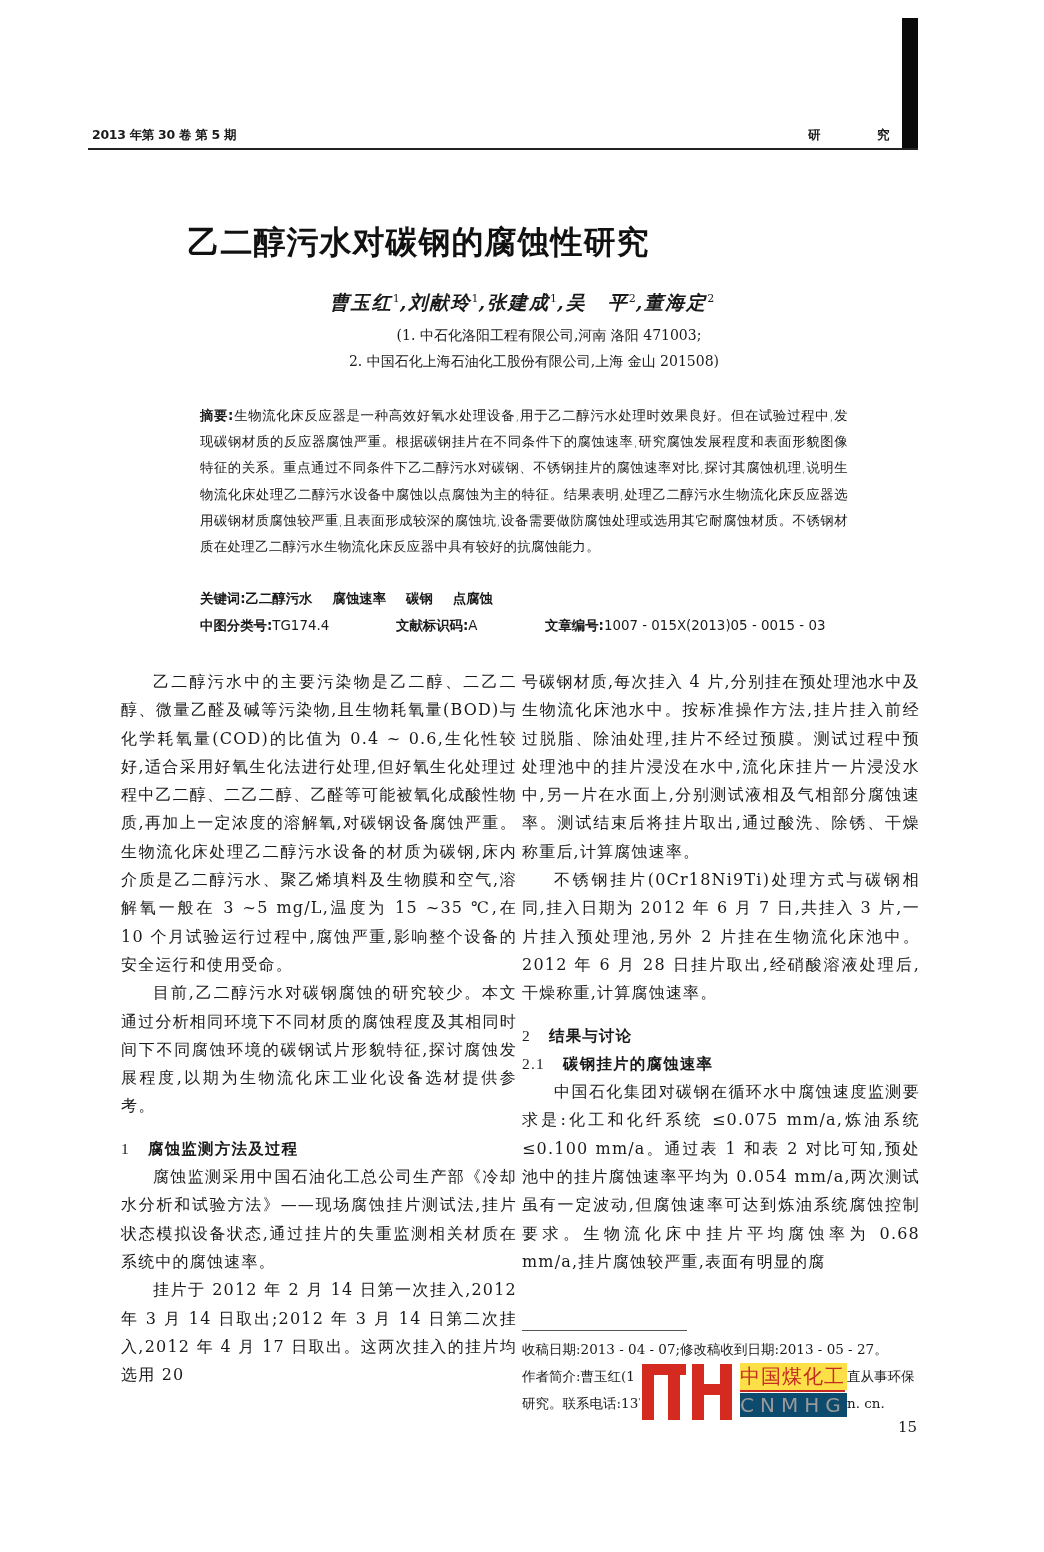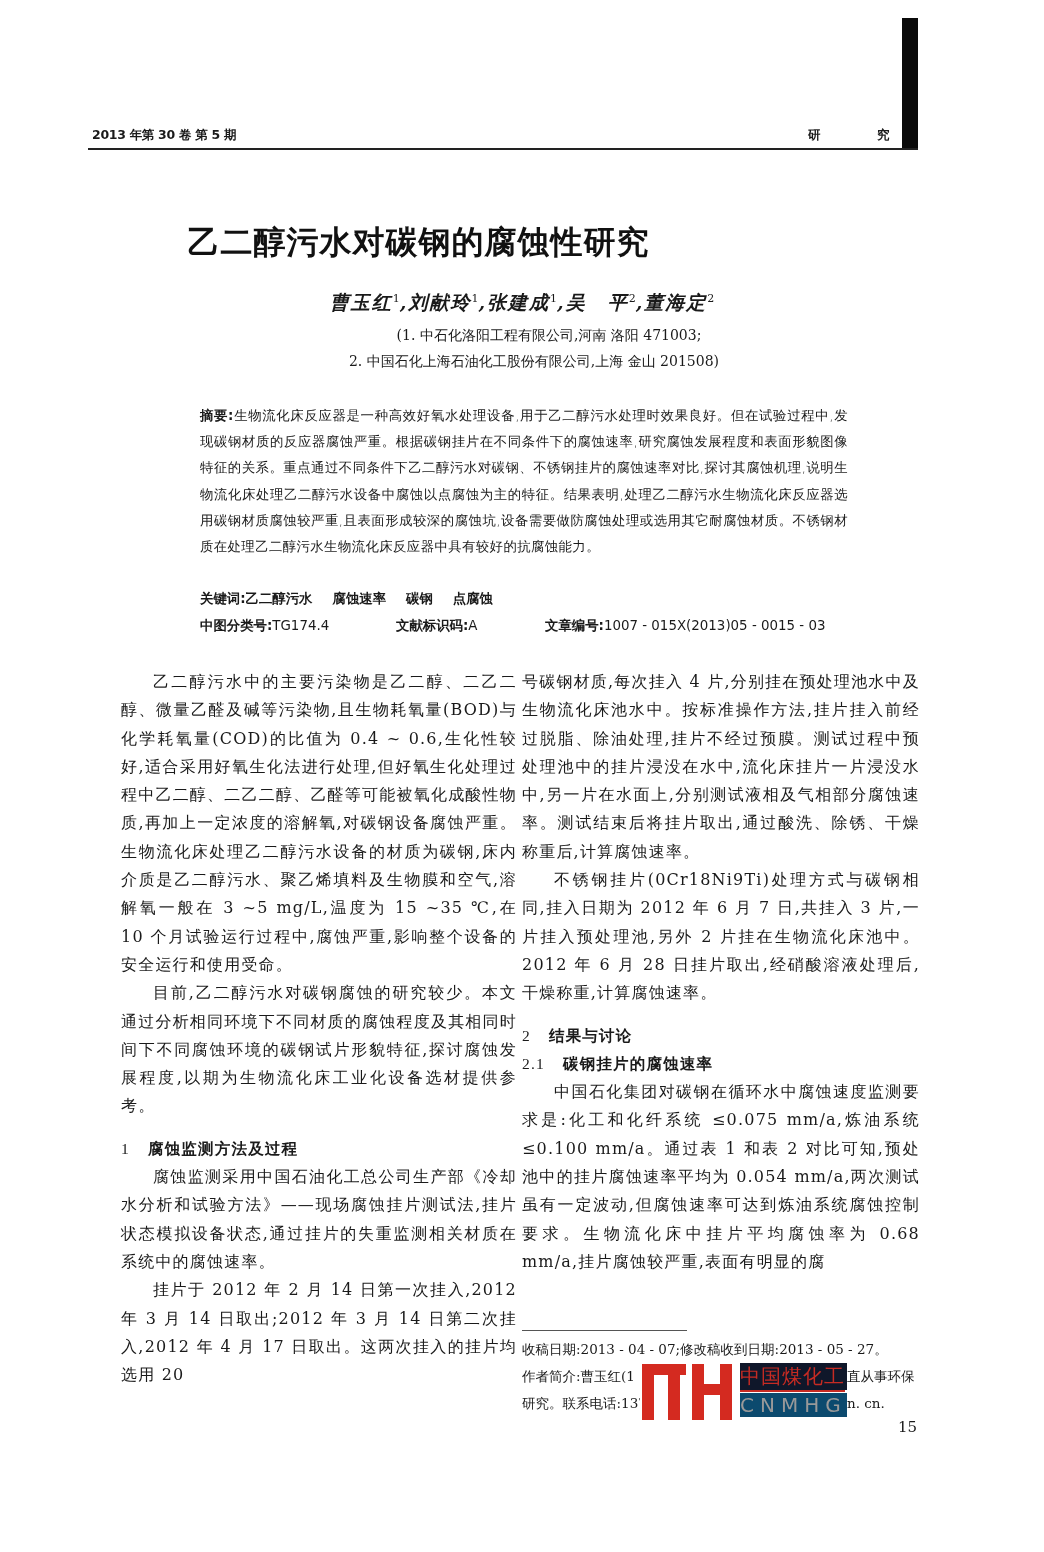--- a/index.html
+++ b/index.html
@@ -51,21 +51,21 @@
   .sec-head .num { font-family: "Liberation Serif", serif; font-weight: normal; margin-right: 18px; }
   .gap { height: 14px; }
 
   
   .fn-rule { left: 522px; top: 1330px; width: 165px; height: 1px; background: #555; }
   .footnote { left: 522px; top: 1336px; width: 405px; font-size: 13.5px; line-height: 27px; white-space: nowrap; }
   .page-num { left: 898px; top: 1418px; font-size: 15px; }
 
   
   .wm-logo { left: 640px; top: 1362px; width: 93px; height: 60px; }
-  .wm-cn { left: 740px; top: 1363px; font-size: 20px; font-family: "DejaVu Sans", sans-serif; color: #c62b23; letter-spacing: 1px; background: #0f172a; padding-right: 2px; }
+  .wm-cn { left: 740px; top: 1363px; font-size: 20px; font-family: "DejaVu Sans", sans-serif; color: #c62b23; letter-spacing: 1px; background: #fde047; padding-right: 2px; }
   .wm-line { left: 740px; top: 1390px; width: 105px; height: 2px; background: #c62b23; }
   .wm-en { left: 740px; top: 1393px; font-size: 20px; font-family: "DejaVu Sans", sans-serif; color: #999; letter-spacing: 6px; background: #0c4a6e; }
 
   .bottom-mark { left: 92px; top: 1588px; font-size: 16px; font-family: "DejaVu Sans", sans-serif; color: #333; }
 </style>
 </head>
 <body>
 
 <div class="abs edge-bar"></div>
 

